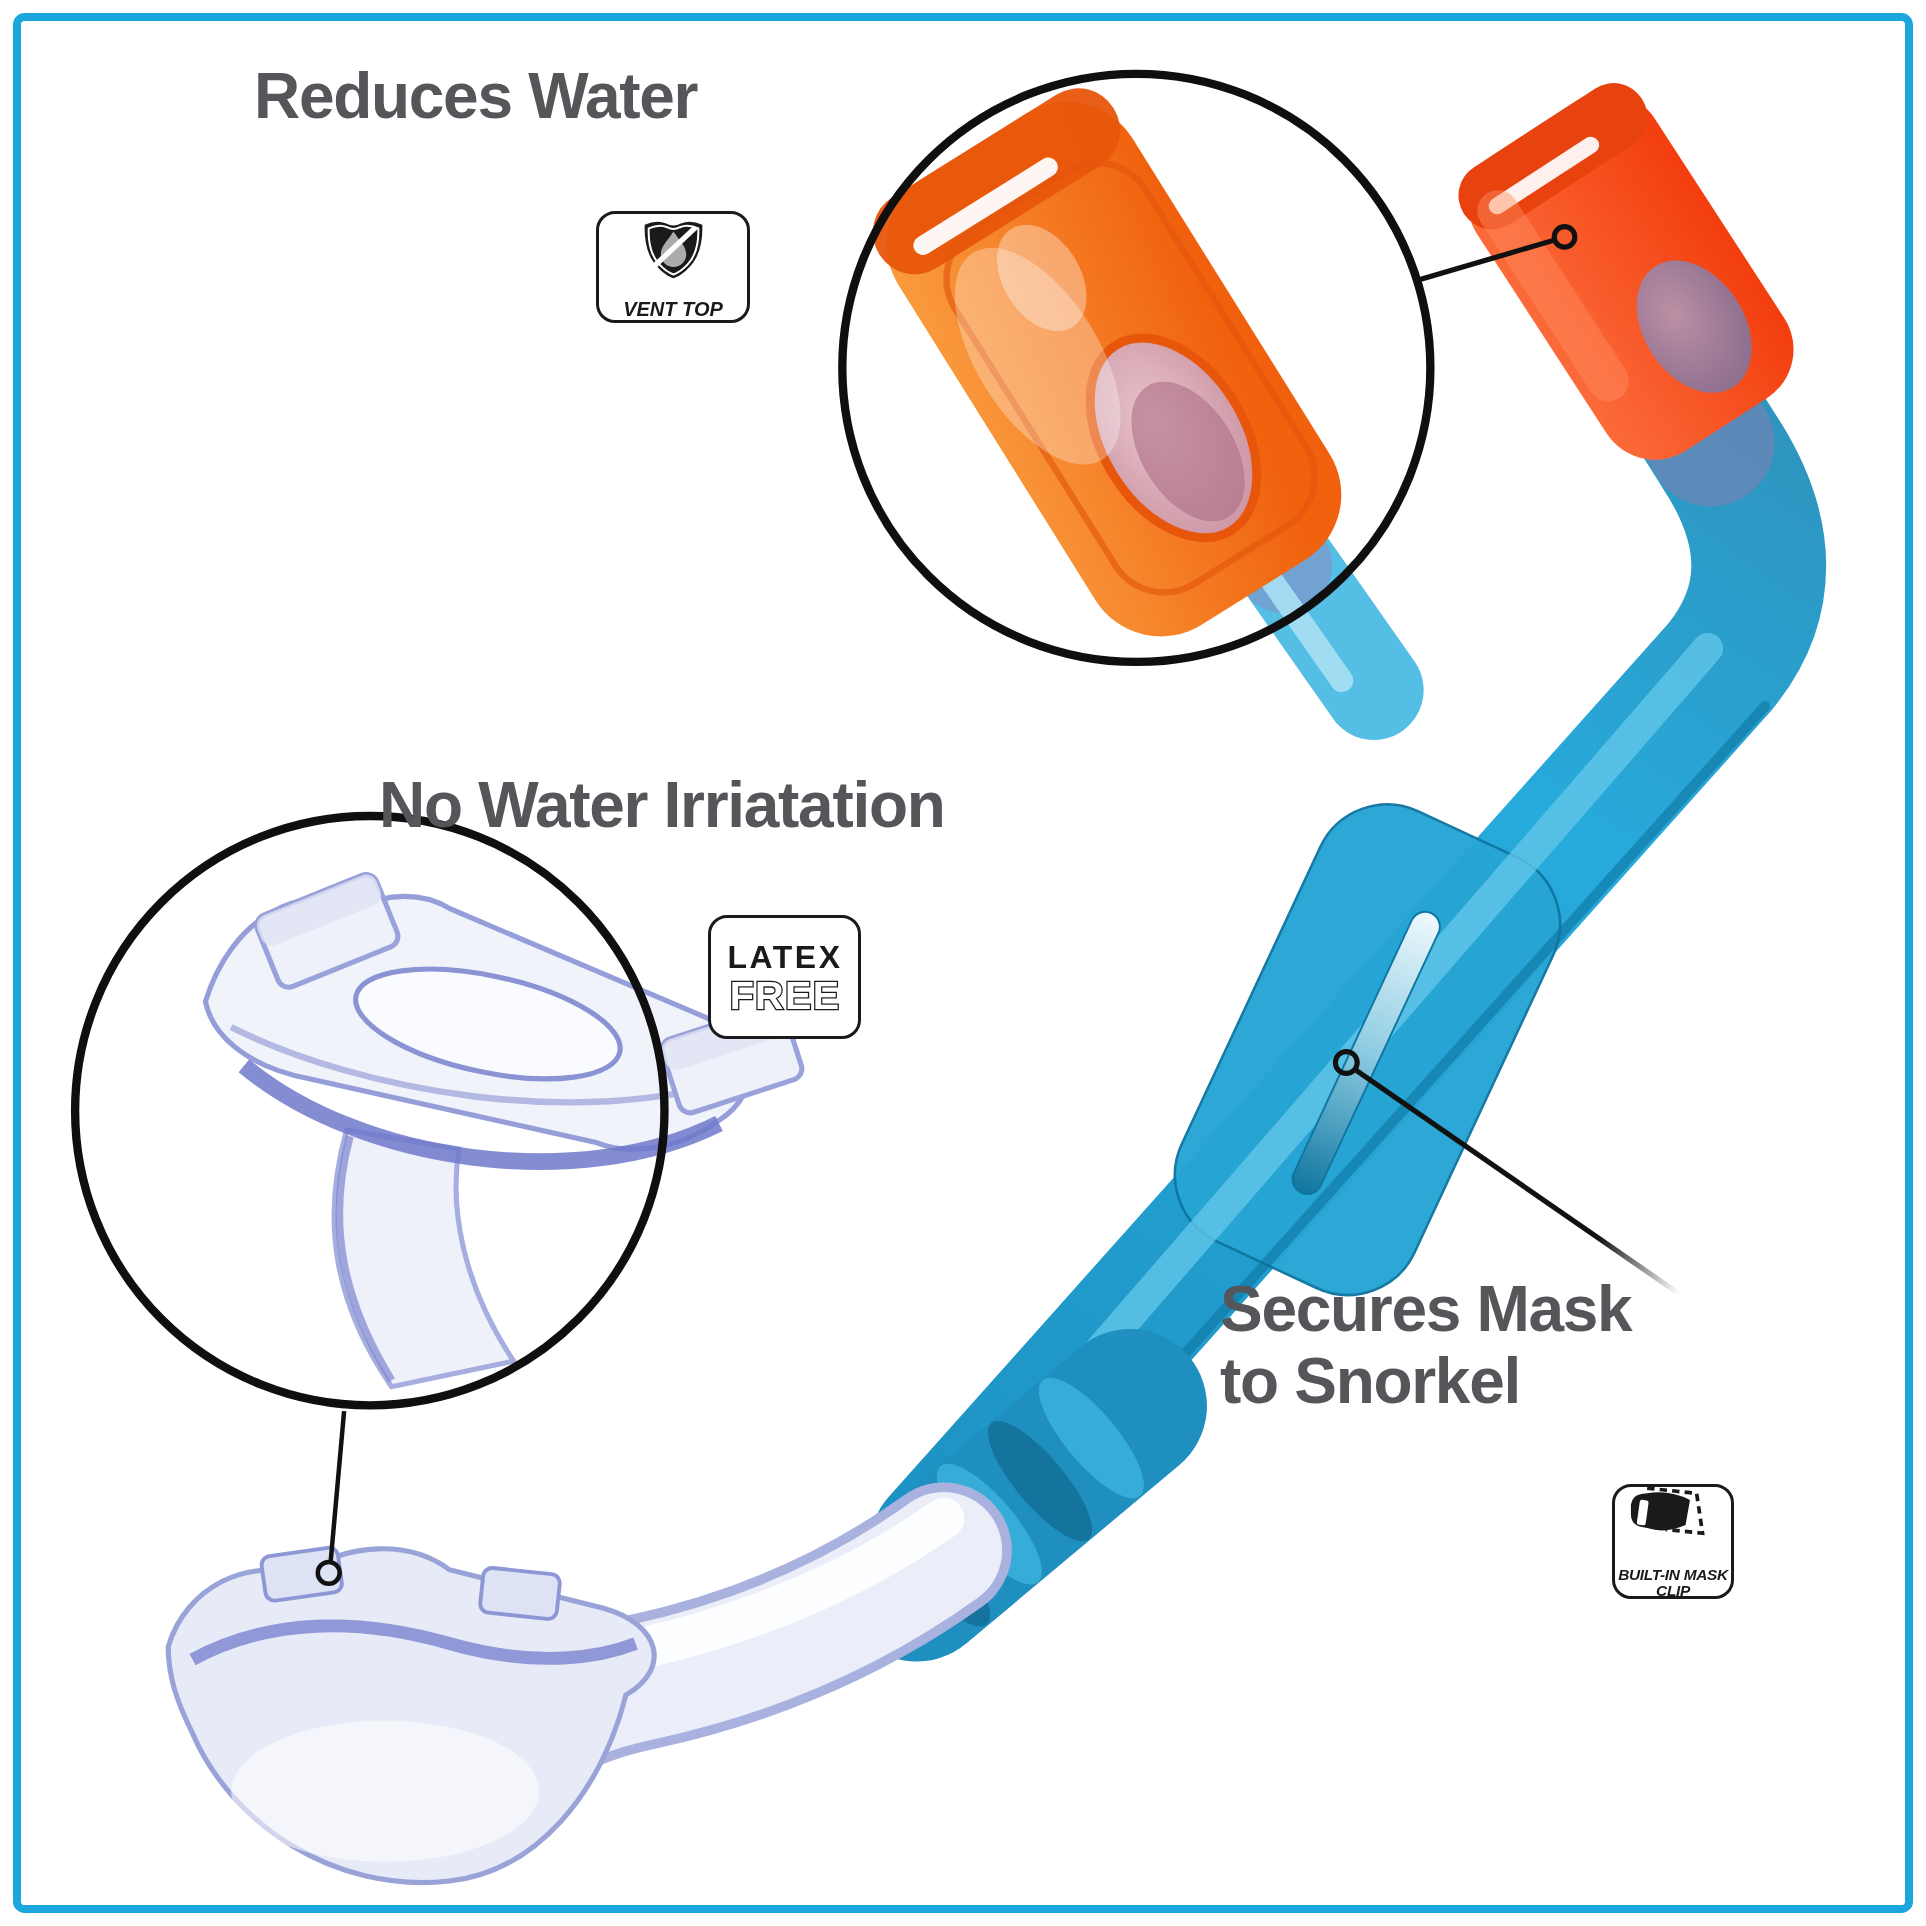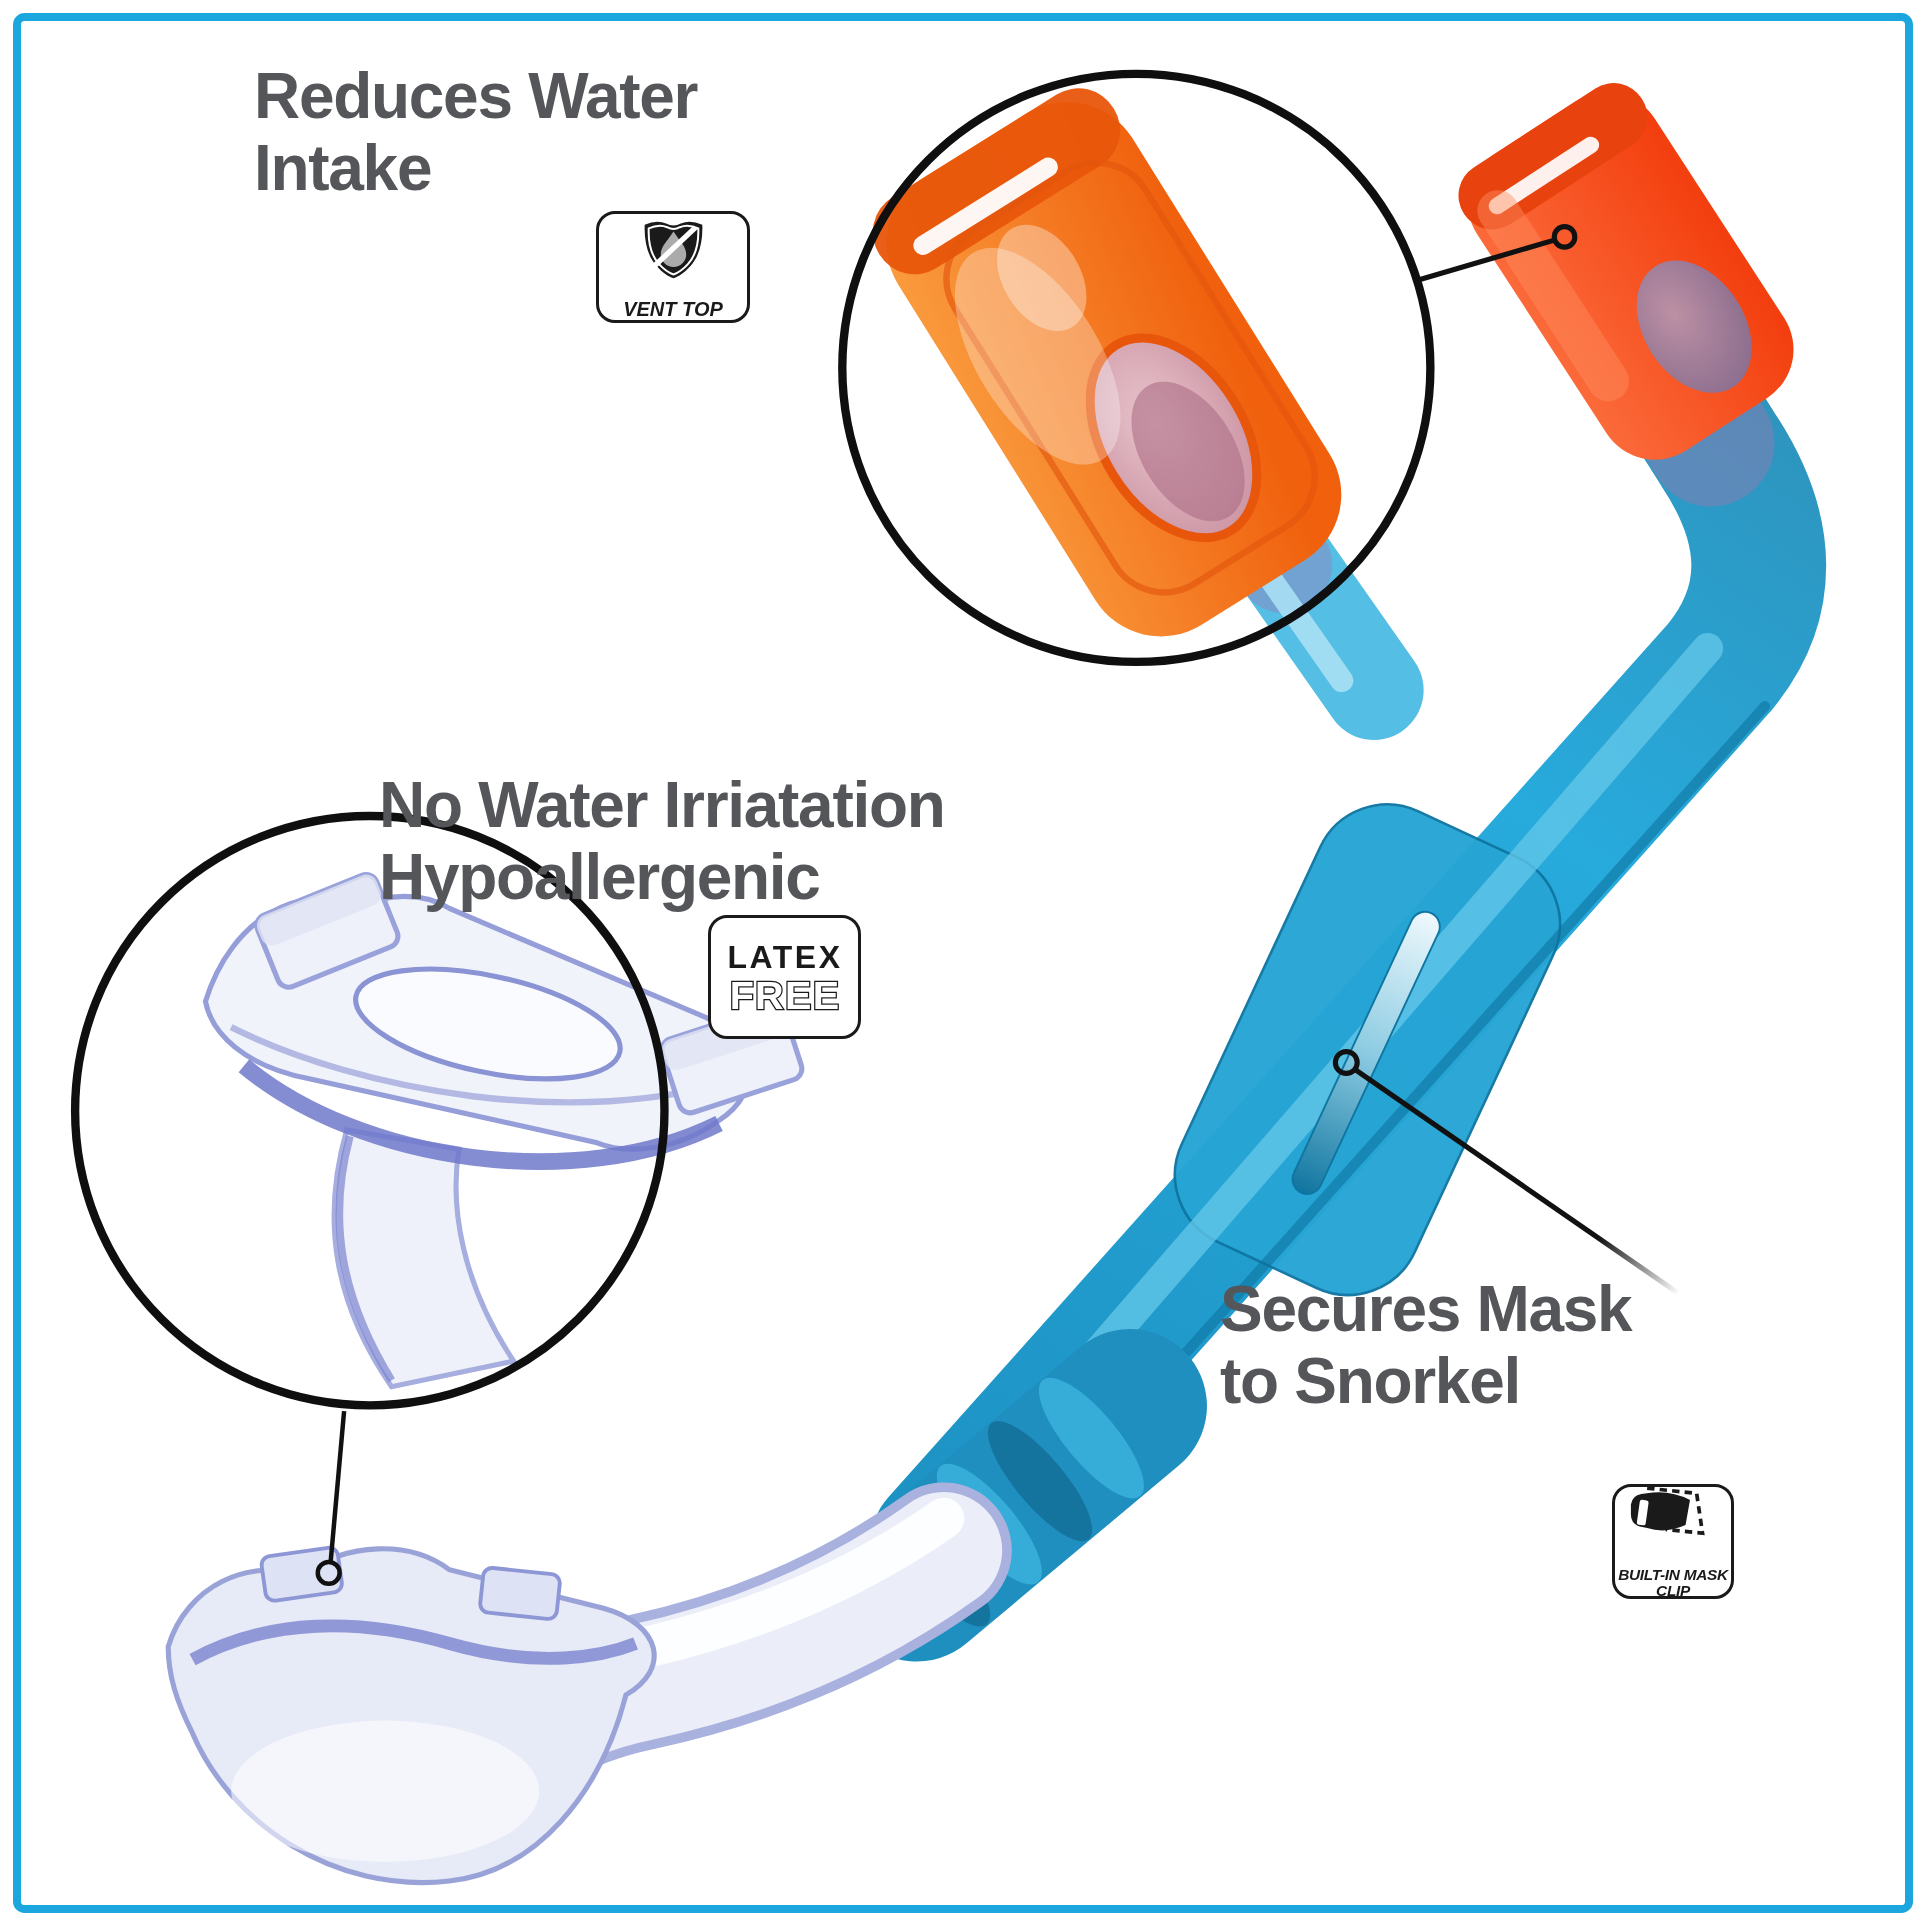--- a/index.html
+++ b/index.html
@@ -198,26 +198,24 @@
         <rect x="-100" y="-60" width="200" height="120" rx="18" fill="#EEF1FA" stroke="#99A2DB" stroke-width="8"></rect>
         <rect x="-100" y="-60" width="200" height="50" rx="18" fill="#E0E4F4" opacity="0.8"></rect>
       </g>
     </g>
     <circle cx="576" cy="1730" r="459" fill="none" stroke="#0F0F0F" stroke-width="13"></circle>
   </g>
 </svg>
 
 <div class="callout-title" style="left:254px;top:61px;">
   <div>Reduces Water</div>
-  <div>Intake</div>
 </div>
 
 <div class="callout-title" style="left:379px;top:770px;">
   <div>No Water Irriatation</div>
-  <div>Hypoallergenic</div>
 </div>
 
 <div class="callout-title" style="left:1220px;top:1274px;">
   <div>Secures Mask</div>
   <div>to Snorkel</div>
 </div>
 
 <div class="badge" id="vent-badge">
   <span>
     <svg width="81" height="67" viewBox="0 0 110 100">

